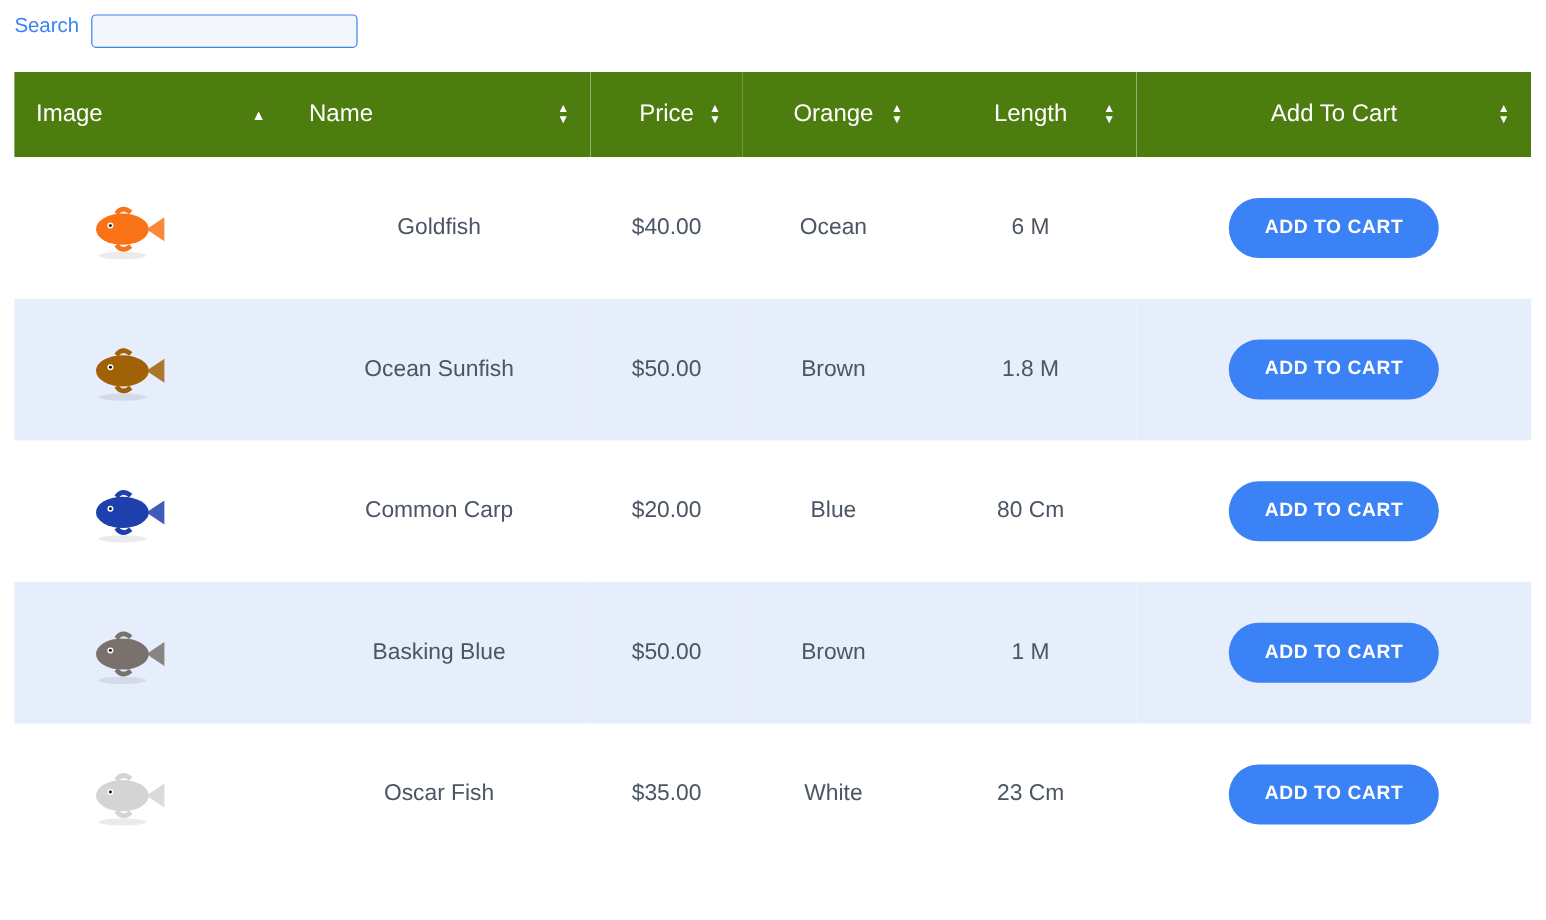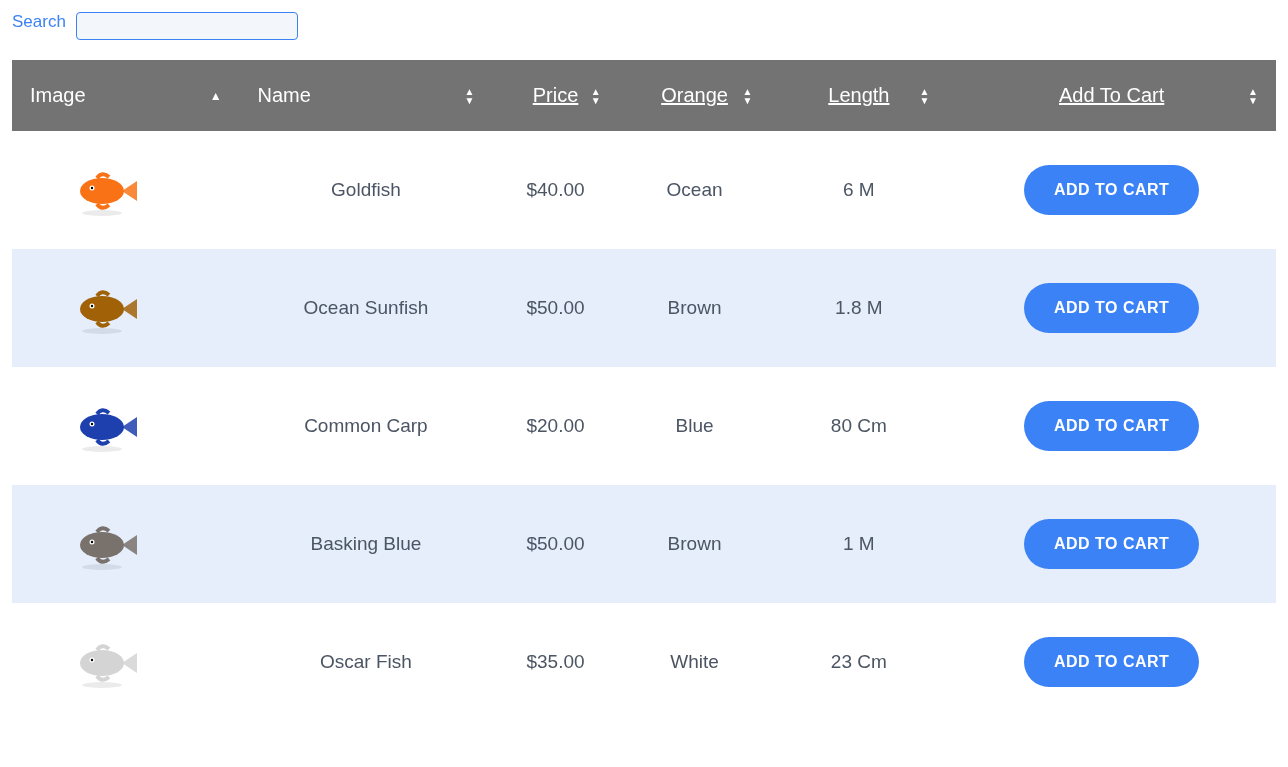--- a/index.html
+++ b/index.html
@@ -36,32 +36,32 @@
   border-radius: 4px;
   background: #f3f6fb;
   padding: 2px 8px;
   font-size: 15px;
 }
 .table {
   width: 100%;
   border-collapse: collapse;
 }
 .thead-row {
-  background: #737373;
+  background: #4d7c0f;
   color: #fff;
   margin-left: 24px;
 }
 .th {
   padding: 24px 18px;
   text-align: left;
   font-weight: 400;
   font-size: 20px;
   position: relative;
 }
-.th.center { text-align: center; text-decoration: underline; }
+.th.center { text-align: center; }
 .sort-icons {
   position: absolute;
   right: 18px;
   top: 50%;
   transform: translateY(-50%);
   display: flex;
   flex-direction: column;
   gap: 1px;
   font-size: 10px;
   line-height: 8px;

